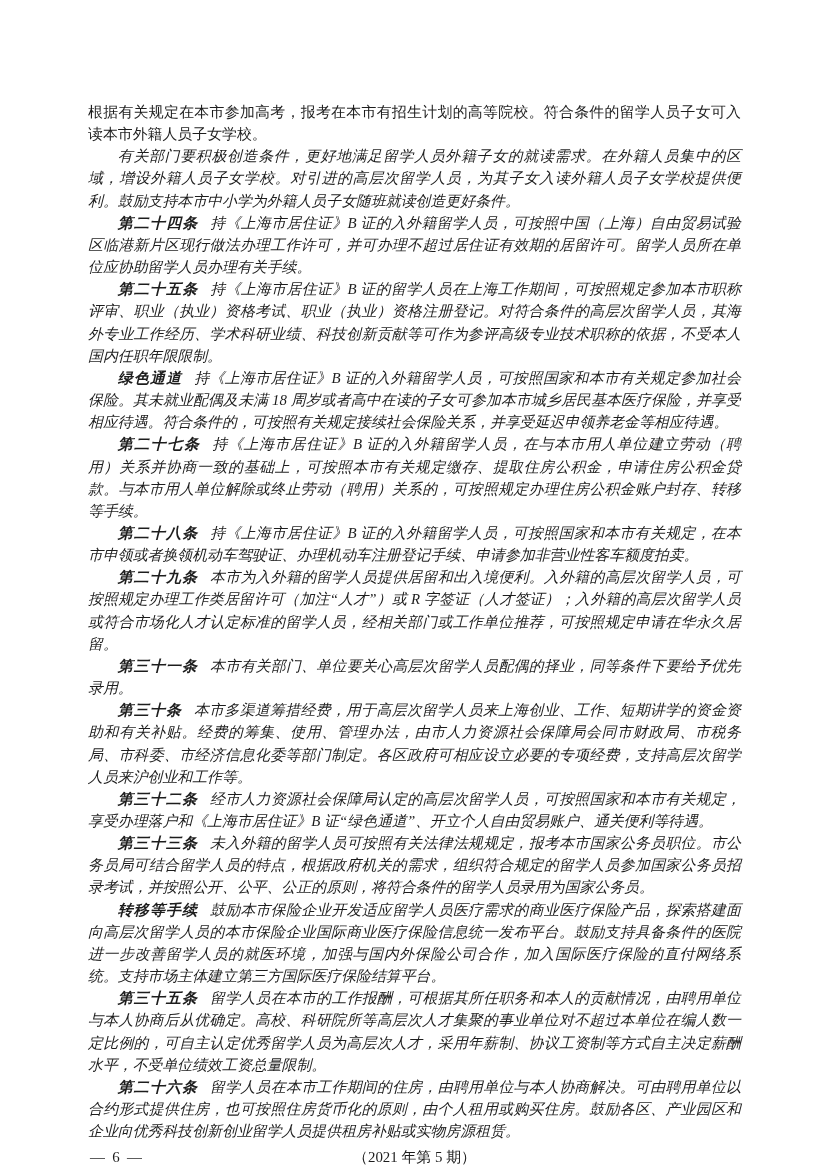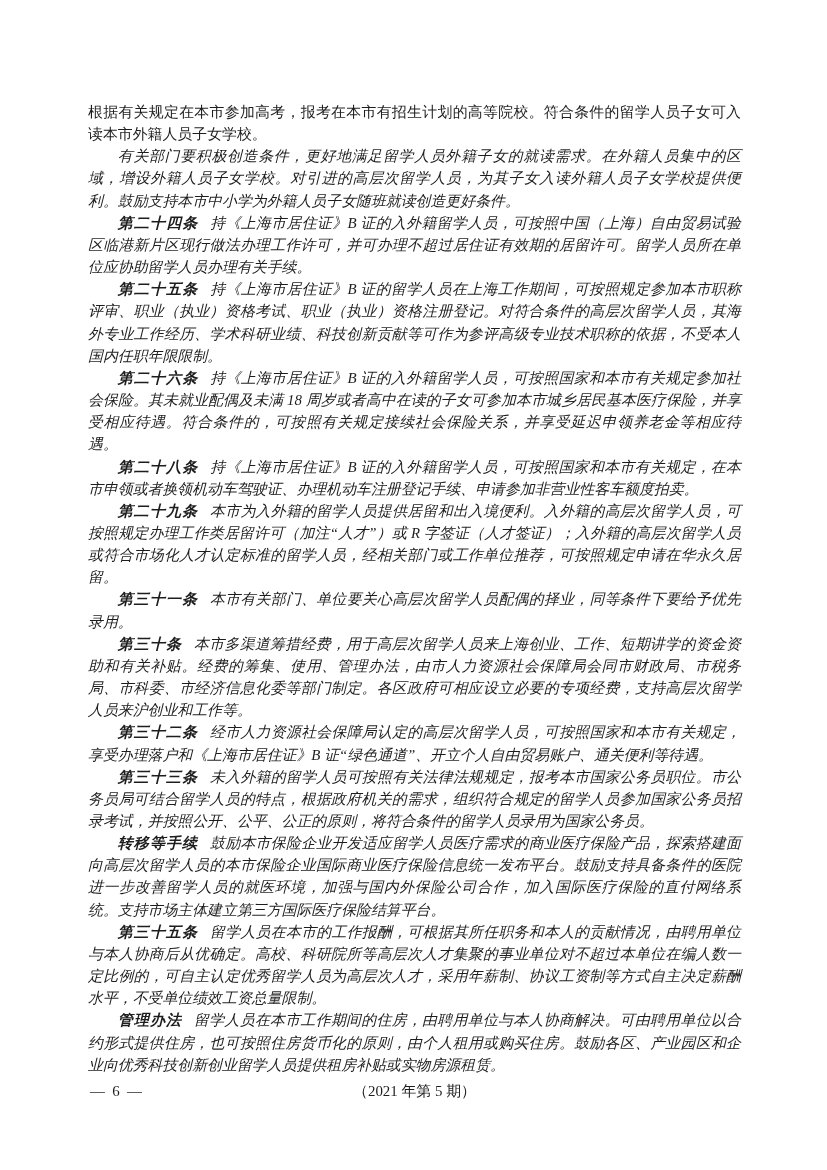--- a/index.html
+++ b/index.html
@@ -63,40 +63,41 @@
   <div class="content">
 
     <p class="para"><span>根据有关规定在本市参加高考，报考在本市有招生计划的高等院校。符合条件的留学人员子女可入读本市外籍人员子女学校。</span></p>
 
     <p class="para indent"><span>有关部门要积极创造条件，更好地满足留学人员外籍子女的就读需求。在外籍人员集中的区域，增设外籍人员子女学校。对引进的高层次留学人员，为其子女入读外籍人员子女学校提供便利。鼓励支持本市中小学为外籍人员子女随班就读创造更好条件。</span></p>
 
     <p class="para indent"><b class="term">第二十四条</b><span>持《上海市居住证》B 证的入外籍留学人员，可按照中国（上海）自由贸易试验区临港新片区现行做法办理工作许可，并可办理不超过居住证有效期的居留许可。留学人员所在单位应协助留学人员办理有关手续。</span></p>
 
     <p class="para indent"><b class="term">第二十五条</b><span>持《上海市居住证》B 证的留学人员在上海工作期间，可按照规定参加本市职称评审、职业（执业）资格考试、职业（执业）资格注册登记。对符合条件的高层次留学人员，其海外专业工作经历、学术科研业绩、科技创新贡献等可作为参评高级专业技术职称的依据，不受本人国内任职年限限制。</span></p>
 
-    <p class="para indent"><b class="term">第二十六条</b><span>持《上海市居住证》B 证的入外籍留学人员，可按照国家和本市有关规定参加社会保险。其未就业配偶及未满 18 周岁或者高中在读的子女可参加本市城乡居民基本医疗保险，并享受相应待遇。符合条件的，可按照有关规定接续社会保险关系，并享受延迟申领养老金等相应待遇。</span></p>
+    <p class="para indent"><b class="term">绿色通道</b><span>持《上海市居住证》B 证的入外籍留学人员，可按照国家和本市有关规定参加社会保险。其未就业配偶及未满 18 周岁或者高中在读的子女可参加本市城乡居民基本医疗保险，并享受相应待遇。符合条件的，可按照有关规定接续社会保险关系，并享受延迟申领养老金等相应待遇。</span></p>
 
+    <p class="para indent"><b class="term">第二十七条</b><span>持《上海市居住证》B 证的入外籍留学人员，在与本市用人单位建立劳动（聘用）关系并协商一致的基础上，可按照本市有关规定缴存、提取住房公积金，申请住房公积金贷款。与本市用人单位解除或终止劳动（聘用）关系的，可按照规定办理住房公积金账户封存、转移等手续。</span></p>
 
     <p class="para indent"><b class="term">第二十八条</b><span>持《上海市居住证》B 证的入外籍留学人员，可按照国家和本市有关规定，在本市申领或者换领机动车驾驶证、办理机动车注册登记手续、申请参加非营业性客车额度拍卖。</span></p>
 
     <p class="para indent"><b class="term">第二十九条</b><span>本市为入外籍的留学人员提供居留和出入境便利。入外籍的高层次留学人员，可按照规定办理工作类居留许可（加注“人才”）或 R 字签证（人才签证）；入外籍的高层次留学人员或符合市场化人才认定标准的留学人员，经相关部门或工作单位推荐，可按照规定申请在华永久居留。</span></p>
 
     <p class="para indent"><b class="term">第三十一条</b><span>本市有关部门、单位要关心高层次留学人员配偶的择业，同等条件下要给予优先录用。</span></p>
 
     <p class="para indent"><b class="term">第三十条</b><span>本市多渠道筹措经费，用于高层次留学人员来上海创业、工作、短期讲学的资金资助和有关补贴。经费的筹集、使用、管理办法，由市人力资源社会保障局会同市财政局、市税务局、市科委、市经济信息化委等部门制定。各区政府可相应设立必要的专项经费，支持高层次留学人员来沪创业和工作等。</span></p>
 
     <p class="para indent"><b class="term">第三十二条</b><span>经市人力资源社会保障局认定的高层次留学人员，可按照国家和本市有关规定，享受办理落户和《上海市居住证》B 证“绿色通道”、开立个人自由贸易账户、通关便利等待遇。</span></p>
 
     <p class="para indent"><b class="term">第三十三条</b><span>未入外籍的留学人员可按照有关法律法规规定，报考本市国家公务员职位。市公务员局可结合留学人员的特点，根据政府机关的需求，组织符合规定的留学人员参加国家公务员招录考试，并按照公开、公平、公正的原则，将符合条件的留学人员录用为国家公务员。</span></p>
 
     <p class="para indent"><b class="term">转移等手续</b><span>鼓励本市保险企业开发适应留学人员医疗需求的商业医疗保险产品，探索搭建面向高层次留学人员的本市保险企业国际商业医疗保险信息统一发布平台。鼓励支持具备条件的医院进一步改善留学人员的就医环境，加强与国内外保险公司合作，加入国际医疗保险的直付网络系统。支持市场主体建立第三方国际医疗保险结算平台。</span></p>
 
     <p class="para indent"><b class="term">第三十五条</b><span>留学人员在本市的工作报酬，可根据其所任职务和本人的贡献情况，由聘用单位与本人协商后从优确定。高校、科研院所等高层次人才集聚的事业单位对不超过本单位在编人数一定比例的，可自主认定优秀留学人员为高层次人才，采用年薪制、协议工资制等方式自主决定薪酬水平，不受单位绩效工资总量限制。</span></p>
 
-    <p class="para indent"><b class="term">管理办法</b><span>留学人员在本市工作期间的住房，由聘用单位与本人协商解决。可由聘用单位以合约形式提供住房，也可按照住房货币化的原则，由个人租用或购买住房。鼓励各区、产业园区和企业向优秀科技创新创业留学人员提供租房补贴或实物房源租赁。</span></p>
+    <p class="para indent"><b class="term">第二十六条</b><span>留学人员在本市工作期间的住房，由聘用单位与本人协商解决。可由聘用单位以合约形式提供住房，也可按照住房货币化的原则，由个人租用或购买住房。鼓励各区、产业园区和企业向优秀科技创新创业留学人员提供租房补贴或实物房源租赁。</span></p>
 
     <div class="footer">
       <span class="page-num">— 6 —</span>
       <span class="issue">（2021 年第 5 期）</span>
     </div>
 
   </div>
 </div>
 
 </body></html>

